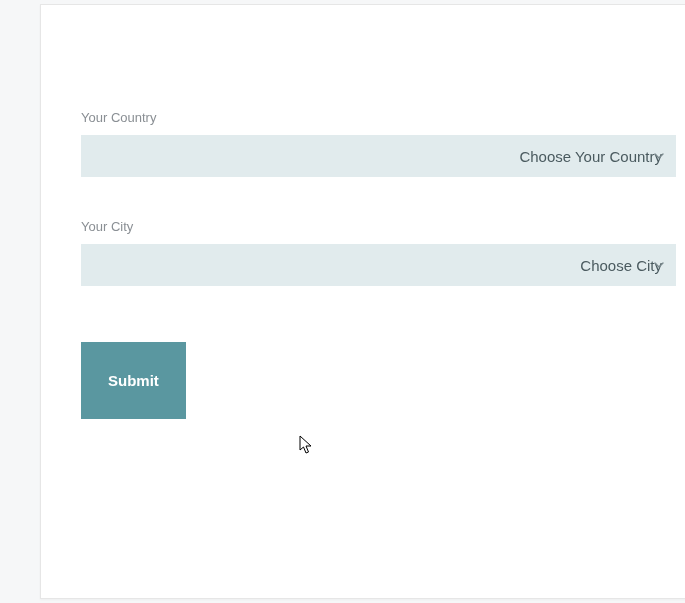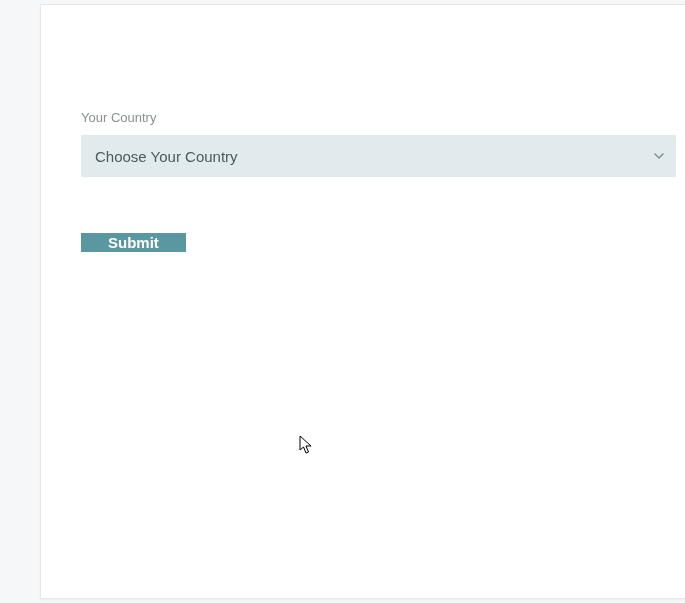--- a/index.html
+++ b/index.html
@@ -45,39 +45,40 @@
       -moz-appearance: none;
       border: none;
       background: #e1ebed;
       color: #4a5a5f;
       font-size: 15px;
       padding: 12px 14px;
       height: 42px;
       outline: none;
       cursor: pointer;
       font-family: inherit;
+      text-align: right;
     }
     .chev {
       position: absolute;
       right: 12px;
       top: 50%;
       transform: translateY(-50%);
       pointer-events: none;
       color: #7b8a8f;
     }
     .chev svg {
       display: block;
       width: 10px;
       height: 6px;
     }
     .submit-btn {
       background: #5a97a0;
       color: #ffffff;
       border: none;
-      padding: 1px 27px;
+      padding: 30px 27px;
       font-size: 15px;
       font-weight: 600;
       cursor: pointer;
       margin-top: 14px;
       font-family: inherit;
     }
     .cursor {
       position: absolute;
       left: 258px;
       top: 430px;
@@ -104,20 +105,33 @@
         <svg viewBox="0 0 10 6">
             <path d="M1 1 L5 5 L9 1" stroke="currentColor" stroke-width="1.4" fill="none" stroke-linecap="round" stroke-linejoin="round"></path>
           </svg>
       </span>
     </div>
   </div>
 
   <div class="form-group">
   </div>
 
+  <div class="form-group">
+    <label class="form-label">Your City</label>
+    <div class="select-wrap">
+      <select class="select">
+        <option>Choose City</option>
+      </select>
+      <span class="chev">
+        <svg viewBox="0 0 10 6">
+            <path d="M1 1 L5 5 L9 1" stroke="currentColor" stroke-width="1.4" fill="none" stroke-linecap="round" stroke-linejoin="round"></path>
+          </svg>
+      </span>
+    </div>
+  </div>
 
   <button class="submit-btn">Submit</button>
 
   <div class="cursor">
     <svg viewBox="0 0 14 20">
       <path d="M1 1 L1 15 L4.5 12 L7 18 L9.5 17 L7 11 L12 11 Z" fill="#ffffff" stroke="#000000" stroke-width="1" stroke-linejoin="round"></path>
     </svg>
   </div>
 
 </div>

